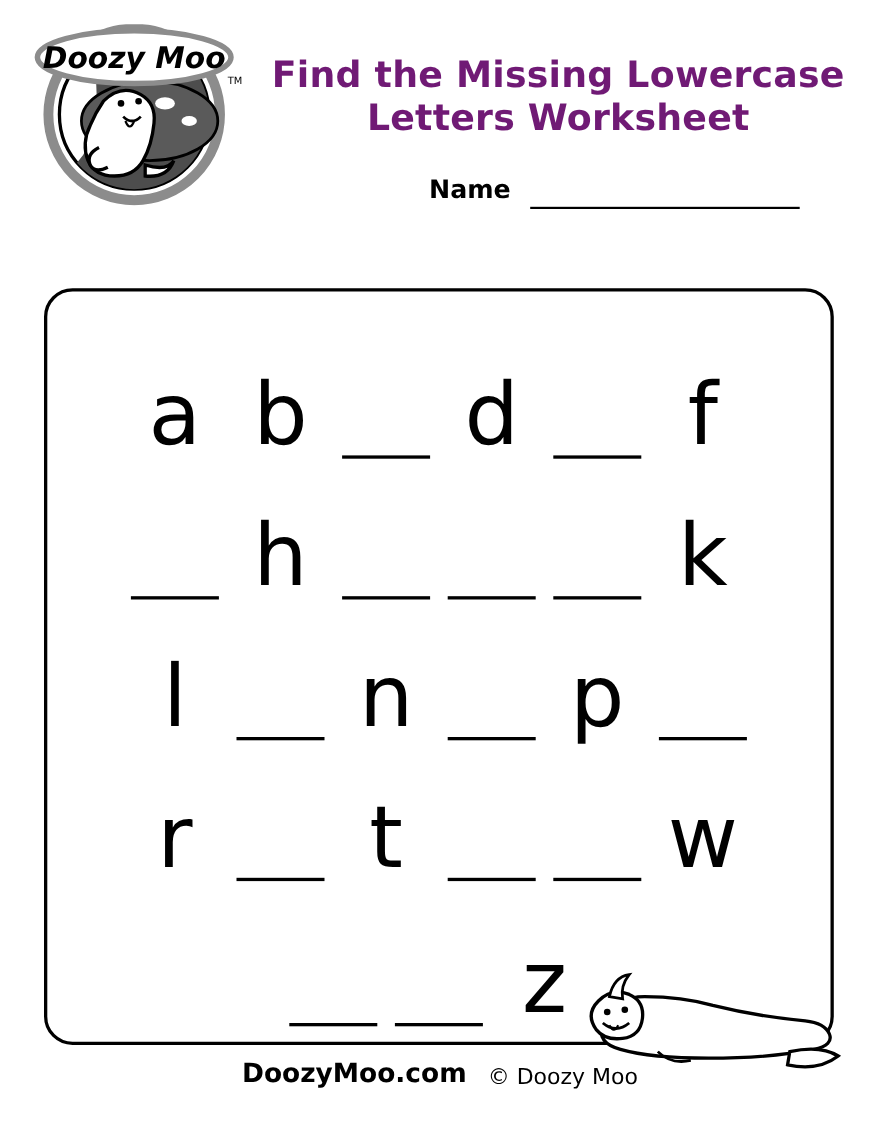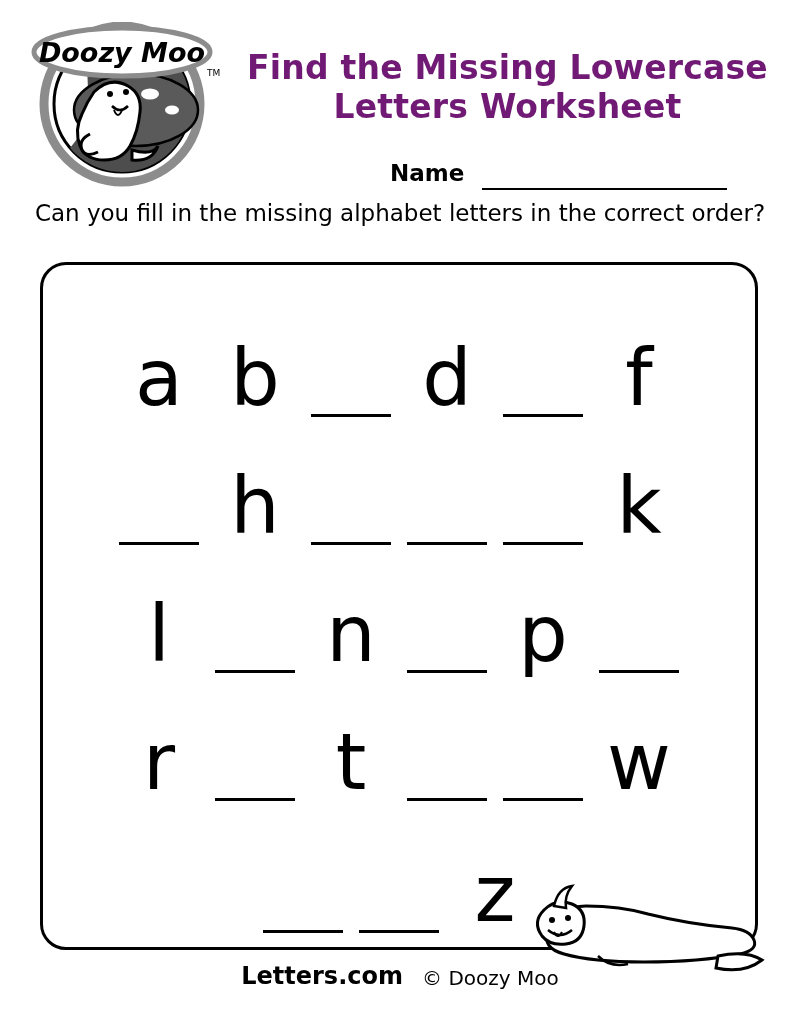--- a/index.html
+++ b/index.html
@@ -227,21 +227,20 @@
     </svg>
   </div>
 
   <div class="worksheet-title">Find the Missing Lowercase Letters Worksheet</div>
 
   <div class="name-row">
     <span class="name-label">Name</span>
     <span class="name-line"></span>
   </div>
 
-  <div class="instructions">Can you fill in the missing alphabet letters in the correct order?</div>
 </div>
 
 <div class="worksheet-box">
   <div class="rows" id="rows-container">
       <div class="letter-row row-0">
         <div class="cell">
           <span class="glyph">a</span>
         </div>
         <div class="cell">
           <span class="glyph">b</span>
@@ -349,19 +348,19 @@
     <path d="M34 52 q4 8 8 0" fill="none" stroke="#000" stroke-width="2"></path>
 
     <path d="M198 76 q28 -6 44 4 q-18 14 -46 8 Z" fill="#ffffff" stroke="#000" stroke-width="3"></path>
 
     <path d="M78 76 q12 12 30 8" fill="none" stroke="#000" stroke-width="2.5"></path>
   </svg>
 </div>
 
 <div class="footer">
   <span class="footer-inner">
-    <span class="site-name">Letters.com</span>
+    <span class="site-name">DoozyMoo.com</span>
     <span class="copyright">
       <span>©</span>
       <span>Doozy Moo</span>
     </span>
   </span>
 </div>
 
 </body></html>

